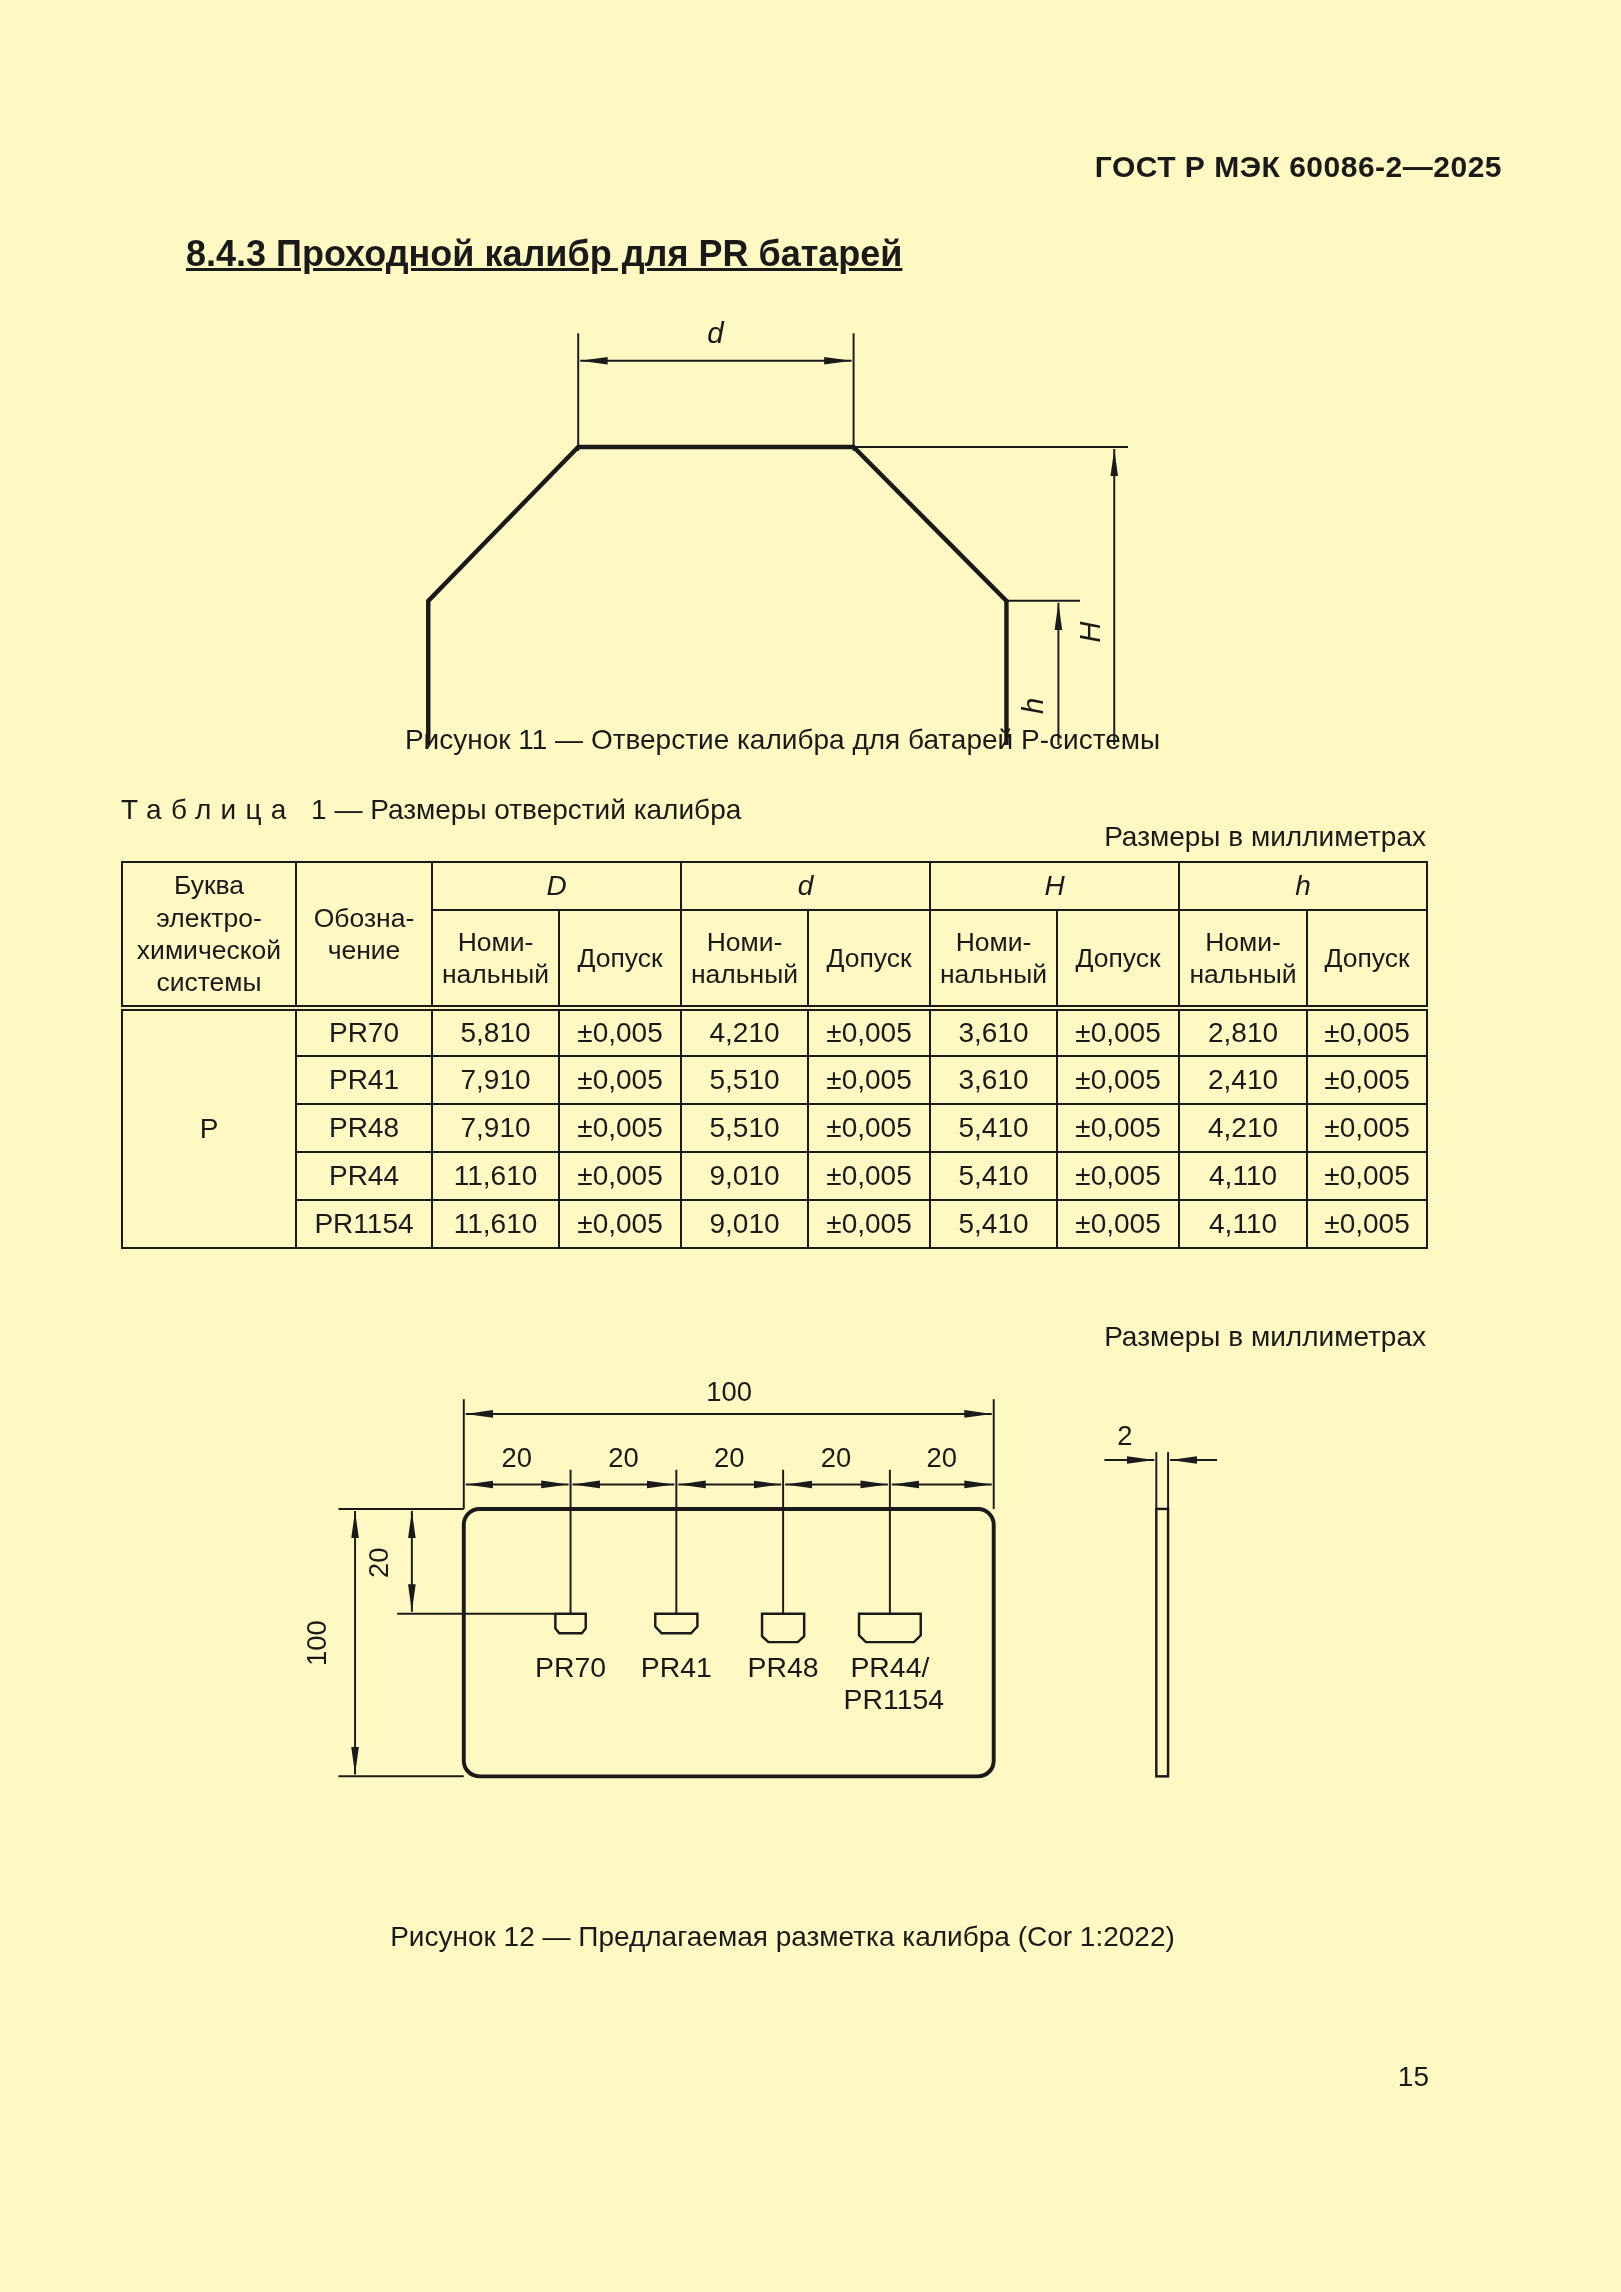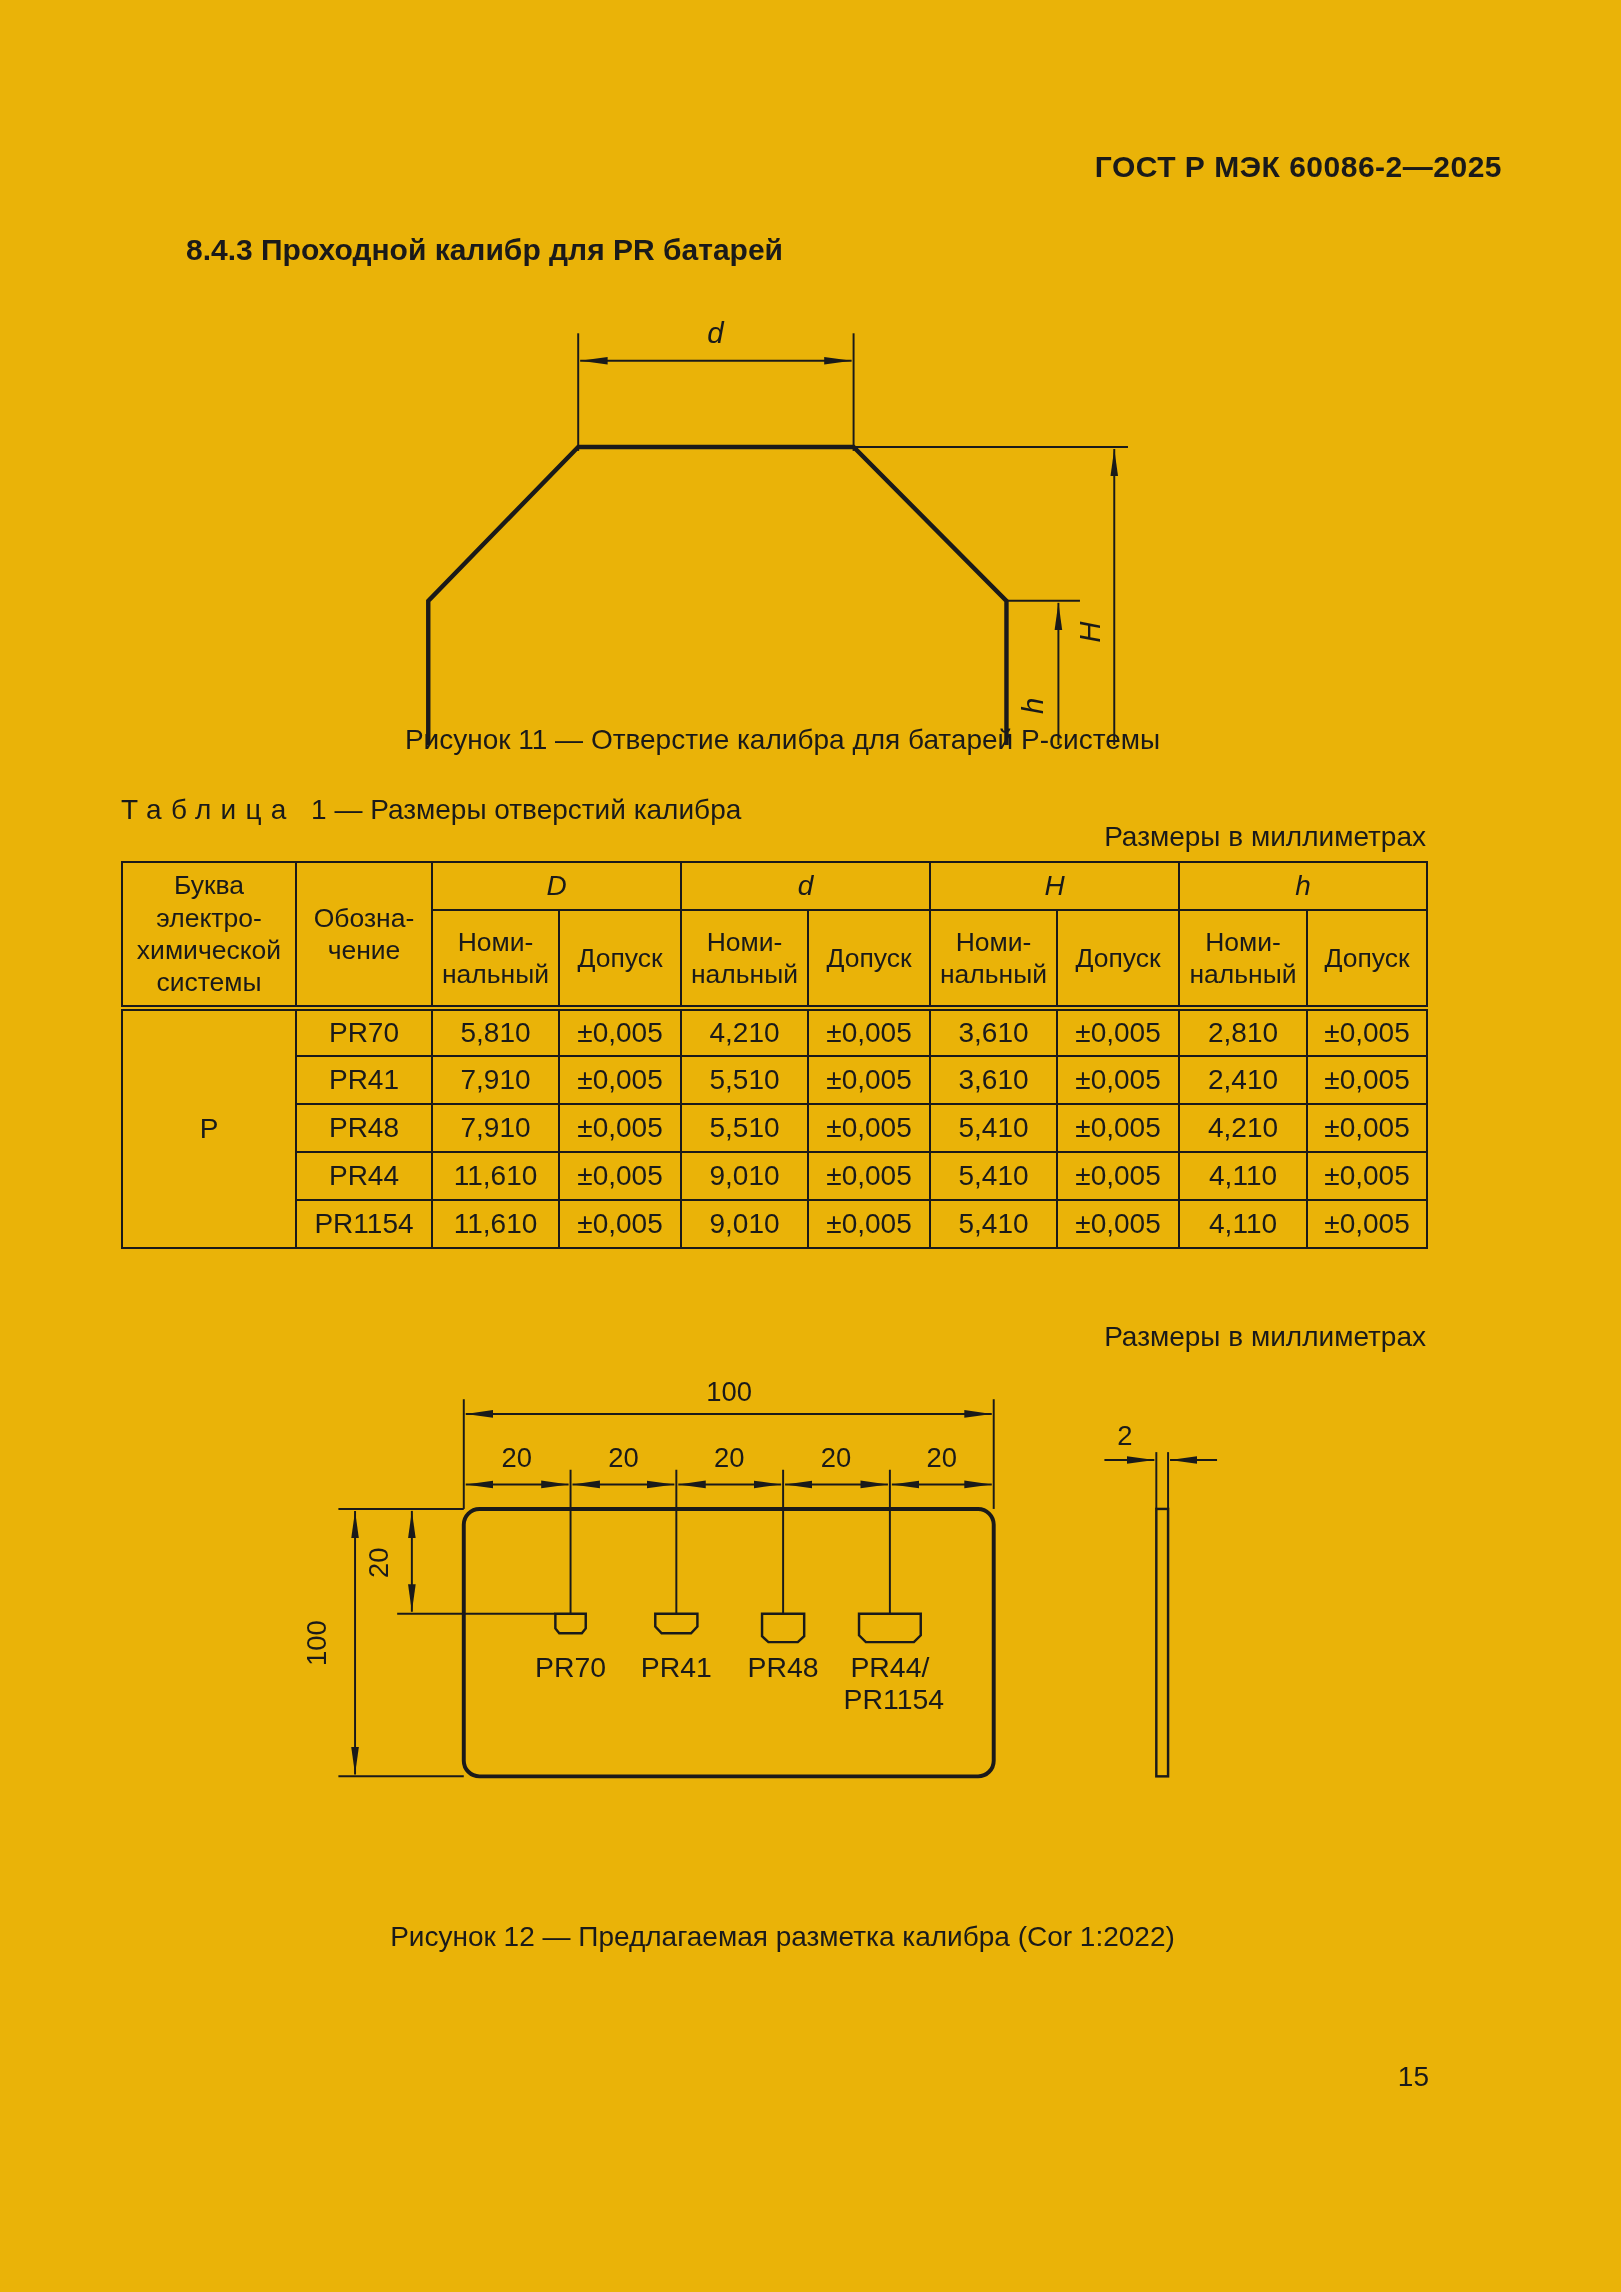--- a/index.html
+++ b/index.html
@@ -1,31 +1,31 @@
 <!DOCTYPE html>
 <html><head>
 <meta charset="utf-8">
 <style>
   html,body{margin:0;padding:0;background:#777;}
   .page{
     position:relative;
     width:1621px;height:2293px;
-    background:#eab308;
+    background:#fef9c3;
     font-family:"Liberation Sans", sans-serif;
     color:#1a1a1a;
     overflow:hidden;
   }
   .abs{position:absolute;}
   .doc-header{
     top:150px;right:119px;
     font-size:30px;font-weight:bold;letter-spacing:0.5px;
   }
   .section-heading{
     top:233px;left:186px;
-    font-size:30px;font-weight:bold;
+    font-size:36px;font-weight:bold;text-decoration:underline;
   }
   .fig-caption{
     left:121px;width:1323px;text-align:center;
     font-size:28px;
   }
   .table-title{
     top:794px;left:121px;font-size:28px;
   }
   .table-title .spaced{letter-spacing:.33em;}
   .units-note{

